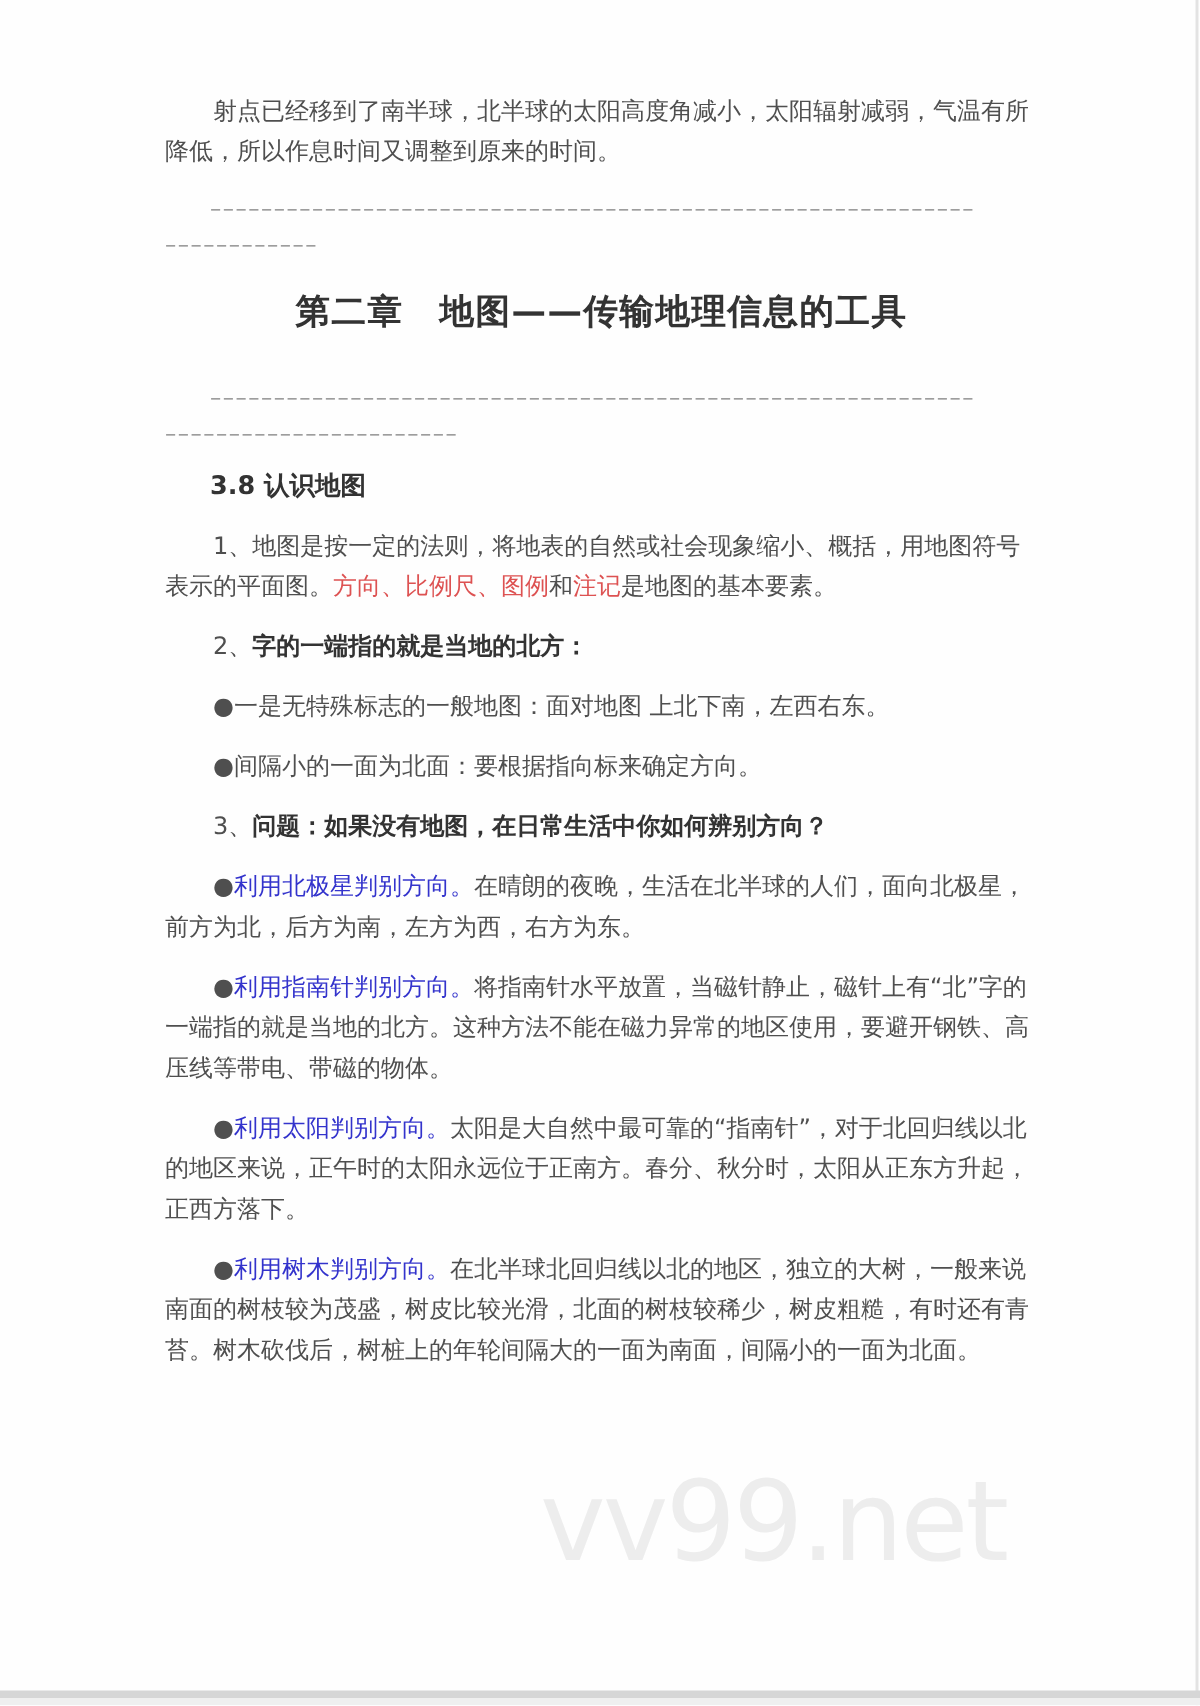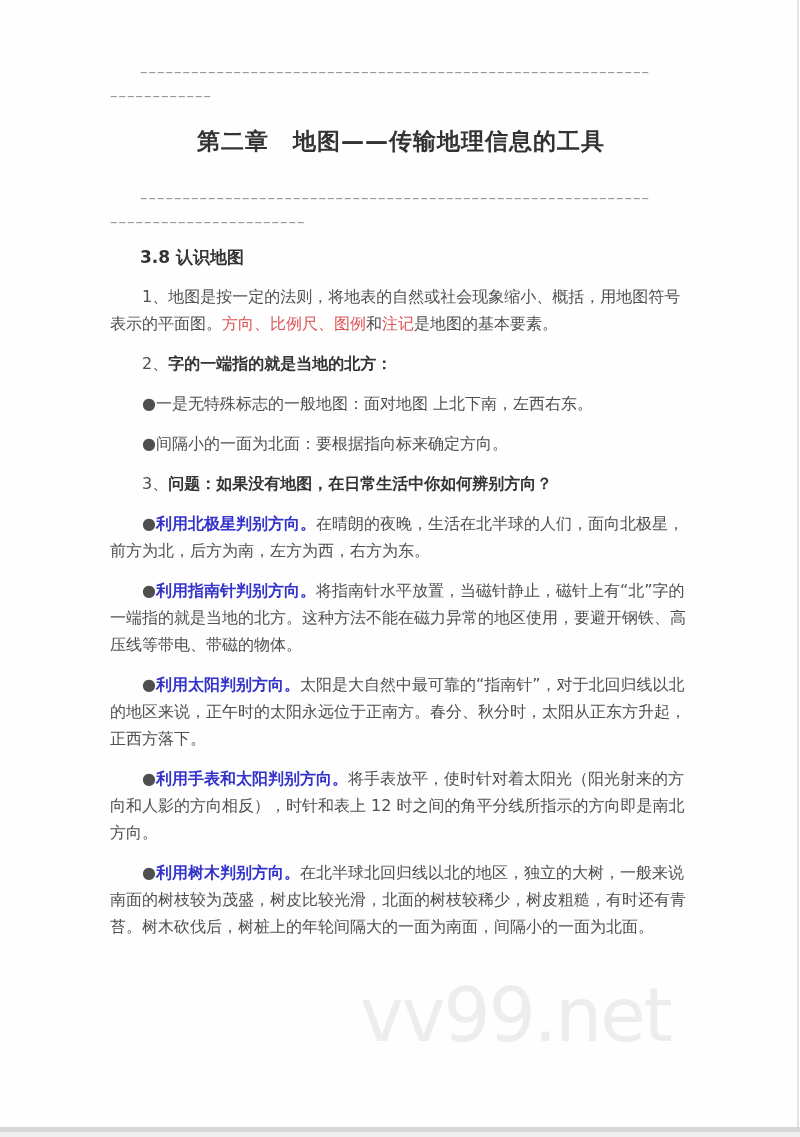--- a/index.html
+++ b/index.html
@@ -43,49 +43,49 @@
     text-indent:30px;
   }
   .divider{
     color:var(--divider,#999);
     font-size:15px;line-height:24px;
     margin:0 0 8px 0;
   }
   .divider-row{white-space:nowrap;overflow:hidden;letter-spacing:1px;}
   .divider-row.first{text-indent:30px;}
   .seg-red{color:var(--red,#dd5252);}
-  .seg-blue{color:var(--blue,#3333cc);font-weight:bold;margin-top:33px;}
+  .seg-blue{color:var(--blue,#3333cc);font-weight:normal;margin-top:33px;}
   .seg-bold{font-weight:bold;color:var(--heading,#333);}
   .right-edge{position:absolute;right:1px;top:0;width:2px;height:1137px;background:#e3e3e3;z-index:2;}
   .bottom-edge{position:absolute;left:0;top:1127px;width:800px;height:5px;background:#d6d6d6;z-index:2;}
   .bottom-under{position:absolute;left:0;top:1132px;width:800px;height:5px;background:#efefef;z-index:2;}
 </style>
 </head>
 <body>
 
 <div class="page">
   <div class="watermark">vv99.net</div>
   <div class="content" id="doc-content">
+      <p><span class="seg">射点已经移到了南半球，北半球的太阳高度角减小，太阳辐射减弱，气温有所降低，所以作息时间又调整到原来的时间。</span></p>
       <div class="divider">
         <div class="divider-row first">––––––––––––––––––––––––––––––––––––––––––––––––––––––––––––</div>
         <div class="divider-row">––––––––––––</div>
       </div>
       <h1>第二章　地图——传输地理信息的工具</h1>
       <div class="divider">
         <div class="divider-row first">––––––––––––––––––––––––––––––––––––––––––––––––––––––––––––</div>
         <div class="divider-row">–––––––––––––––––––––––</div>
       </div>
       <h2>3.8 认识地图</h2>
       <p><span class="seg">1、地图是按一定的法则，将地表的自然或社会现象缩小、概括，用地图符号表示的平面图。</span><span class="seg-red">方向、比例尺、图例</span><span class="seg">和</span><span class="seg-red">注记</span><span class="seg">是地图的基本要素。</span></p>
       <p><span class="seg">2、</span><span class="seg-bold">字的一端指的就是当地的北方：</span></p>
       <p><span class="seg">●一是无特殊标志的一般地图：面对地图 上北下南，左西右东。</span></p>
       <p><span class="seg">●间隔小的一面为北面：要根据指向标来确定方向。</span></p>
       <p><span class="seg">3、</span><span class="seg-bold">问题：如果没有地图，在日常生活中你如何辨别方向？</span></p>
       <p><span class="seg">●</span><span class="seg-blue">利用北极星判别方向。</span><span class="seg">在晴朗的夜晚，生活在北半球的人们，面向北极星，前方为北，后方为南，左方为西，右方为东。</span></p>
       <p><span class="seg">●</span><span class="seg-blue">利用指南针判别方向。</span><span class="seg">将指南针水平放置，当磁针静止，磁针上有“北”字的一端指的就是当地的北方。这种方法不能在磁力异常的地区使用，要避开钢铁、高压线等带电、带磁的物体。</span></p>
       <p><span class="seg">●</span><span class="seg-blue">利用太阳判别方向。</span><span class="seg">太阳是大自然中最可靠的“指南针”，对于北回归线以北的地区来说，正午时的太阳永远位于正南方。春分、秋分时，太阳从正东方升起，正西方落下。</span></p>
-      <p><span class="seg">●</span><span class="seg-blue">利用手表和太阳判别方向。</span><span class="seg">将手表放平，使时针对着太阳光（阳光射来的方向和人影的方向相反），时针和表上 12 时之间的角平分线所指示的方向即是南北方向。</span></p>
       <p><span class="seg">●</span><span class="seg-blue">利用树木判别方向。</span><span class="seg">在北半球北回归线以北的地区，独立的大树，一般来说南面的树枝较为茂盛，树皮比较光滑，北面的树枝较稀少，树皮粗糙，有时还有青苔。树木砍伐后，树桩上的年轮间隔大的一面为南面，间隔小的一面为北面。</span></p>
     </div>
   <div class="right-edge"></div>
   <div class="bottom-edge"></div>
   <div class="bottom-under"></div>
 </div>
 
 </body></html>

